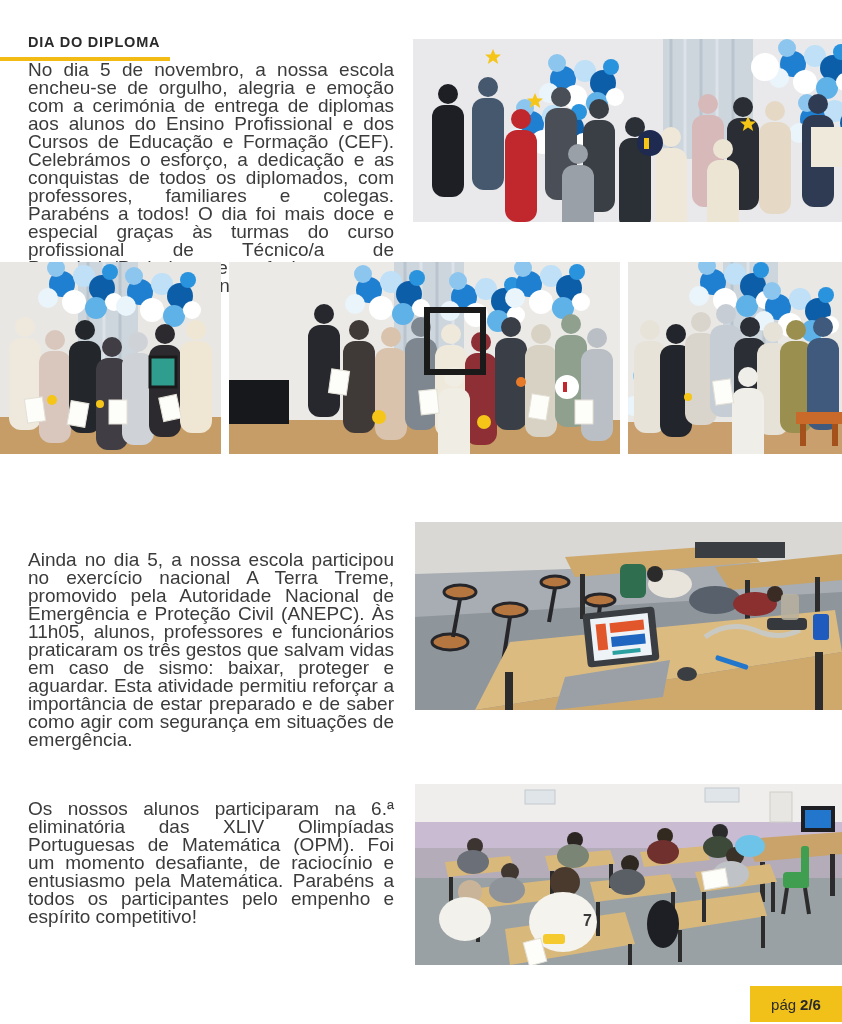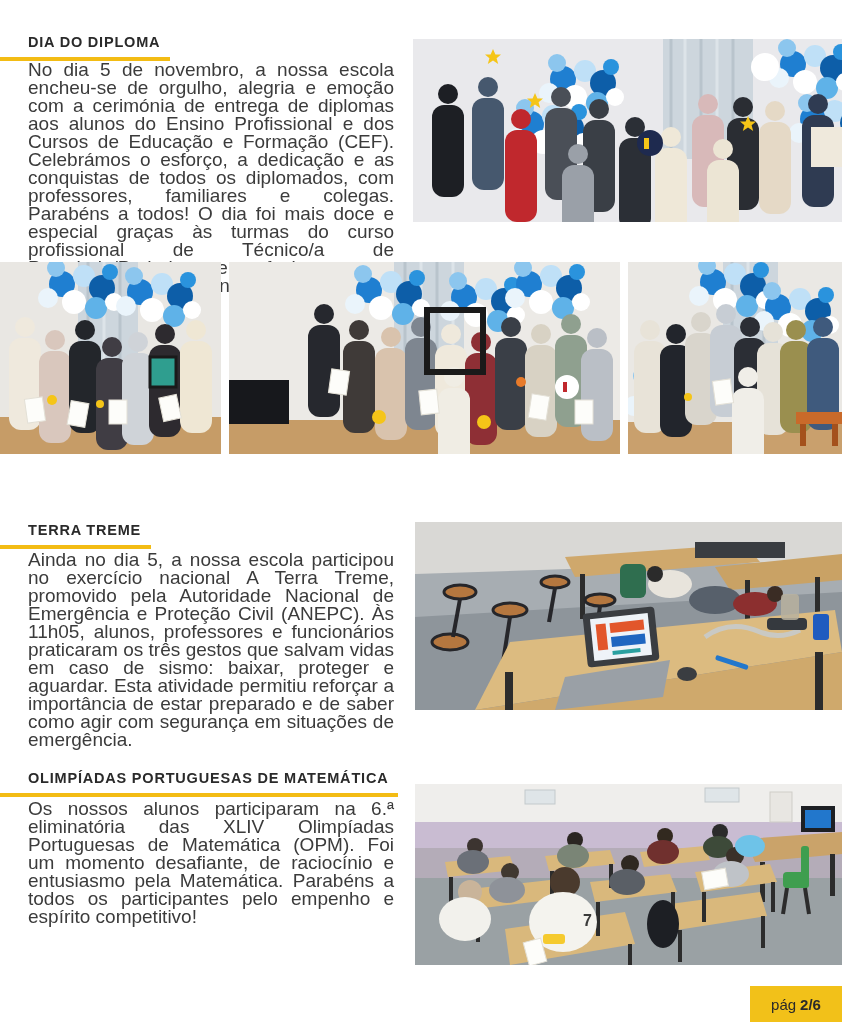--- a/index.html
+++ b/index.html
@@ -200,21 +200,20 @@
         <use href="#person" x="120" y="105" fill="#f0eee8"></use>
         <rect x="168" y="150" width="46" height="12" fill="#c96a2a"></rect>
         <rect x="172" y="162" width="6" height="22" fill="#a4511c"></rect>
         <rect x="204" y="162" width="6" height="22" fill="#a4511c"></rect>
         <use href="#paper" x="95" y="130" transform="rotate(-8 95 130)"></use>
         <circle cx="60" cy="135" r="4" fill="#f5c518"></circle>
       </svg>
     </figure>
   </div>
 
-  <h2 class="sec-heading" style="top:510px;">TERRA TREME</h2>
 
   <p class="sec-body" style="top:551px;">Ainda no dia 5, a nossa escola participou no exercício nacional A Terra Treme, promovido pela Autoridade Nacional de Emergência e Proteção Civil (ANEPC). Às 11h05, alunos, professores e funcionários praticaram os três gestos que salvam vidas em caso de sismo: baixar, proteger e aguardar. Esta atividade permitiu reforçar a importância de estar preparado e de saber como agir com segurança em situações de emergência.</p>
 
   <figure class="photo" style="left:415px;top:522px;width:427px;height:188px;margin:0;" aria-label="Sala de aula com alunos abrigados debaixo das mesas e portátil com o logótipo A Terra Treme">
     <svg viewBox="0 0 427 188" preserveAspectRatio="none">
       <rect width="427" height="188" fill="#8e959b"></rect>
       <rect x="0" y="0" width="427" height="52" fill="#d9d8d5"></rect>
       <polygon points="0,52 427,38 427,70 0,95" fill="#a7adb2"></polygon>
 
       <polygon points="150,35 330,22 345,40 160,55" fill="#cfa86c"></polygon>
@@ -261,21 +260,20 @@
 
       <ellipse cx="272" cy="152" rx="10" ry="7" fill="#3a3d41"></ellipse>
       <rect x="300" y="138" width="34" height="5" rx="2" fill="#2277cc" transform="rotate(18 317 140)"></rect>
       <path d="M290,115 q25,-18 55,-5 q20,8 40,-2" fill="none" stroke="#c9c9c4" stroke-width="5"></path>
       <rect x="352" y="96" width="40" height="12" rx="4" fill="#35393e"></rect>
       <rect x="398" y="92" width="16" height="26" rx="3" fill="#1f5bbf"></rect>
       <rect x="366" y="72" width="18" height="26" rx="4" fill="#b8b29f" opacity="0.85"></rect>
     </svg>
   </figure>
 
-  <h2 class="sec-heading" style="top:758px;">OLIMPÍADAS PORTUGUESAS DE MATEMÁTICA</h2>
 
   <p class="sec-body" style="top:800px;">Os nossos alunos participaram na 6.ª eliminatória das XLIV Olimpíadas Portuguesas de Matemática (OPM). Foi um momento desafiante, de raciocínio e entusiasmo pela Matemática. Parabéns a todos os participantes pelo empenho e espírito competitivo!</p>
 
   <figure class="photo" style="left:415px;top:784px;width:427px;height:181px;margin:0;" aria-label="Alunos sentados em carteiras a resolver a prova das Olimpíadas de Matemática">
     <svg viewBox="0 0 427 181" preserveAspectRatio="none">
       <rect width="427" height="181" fill="#9aa1a4"></rect>
       <rect x="0" y="0" width="427" height="42" fill="#efeeec"></rect>
       <rect x="0" y="38" width="427" height="26" fill="#c9bcd2"></rect>
       <rect x="0" y="64" width="427" height="30" fill="#b4acb8"></rect>
 

